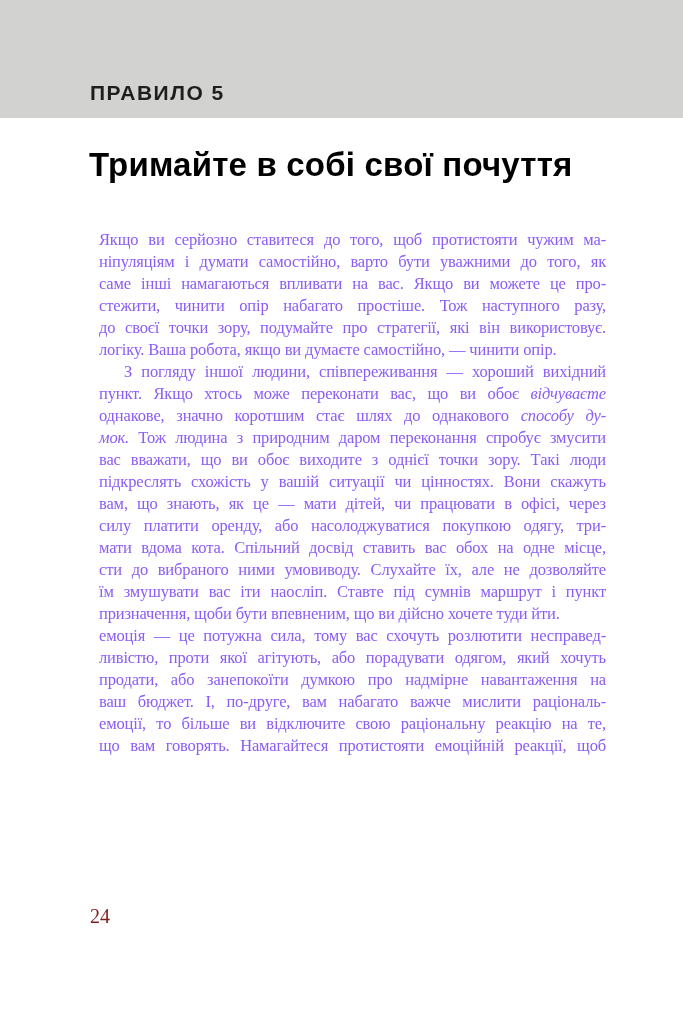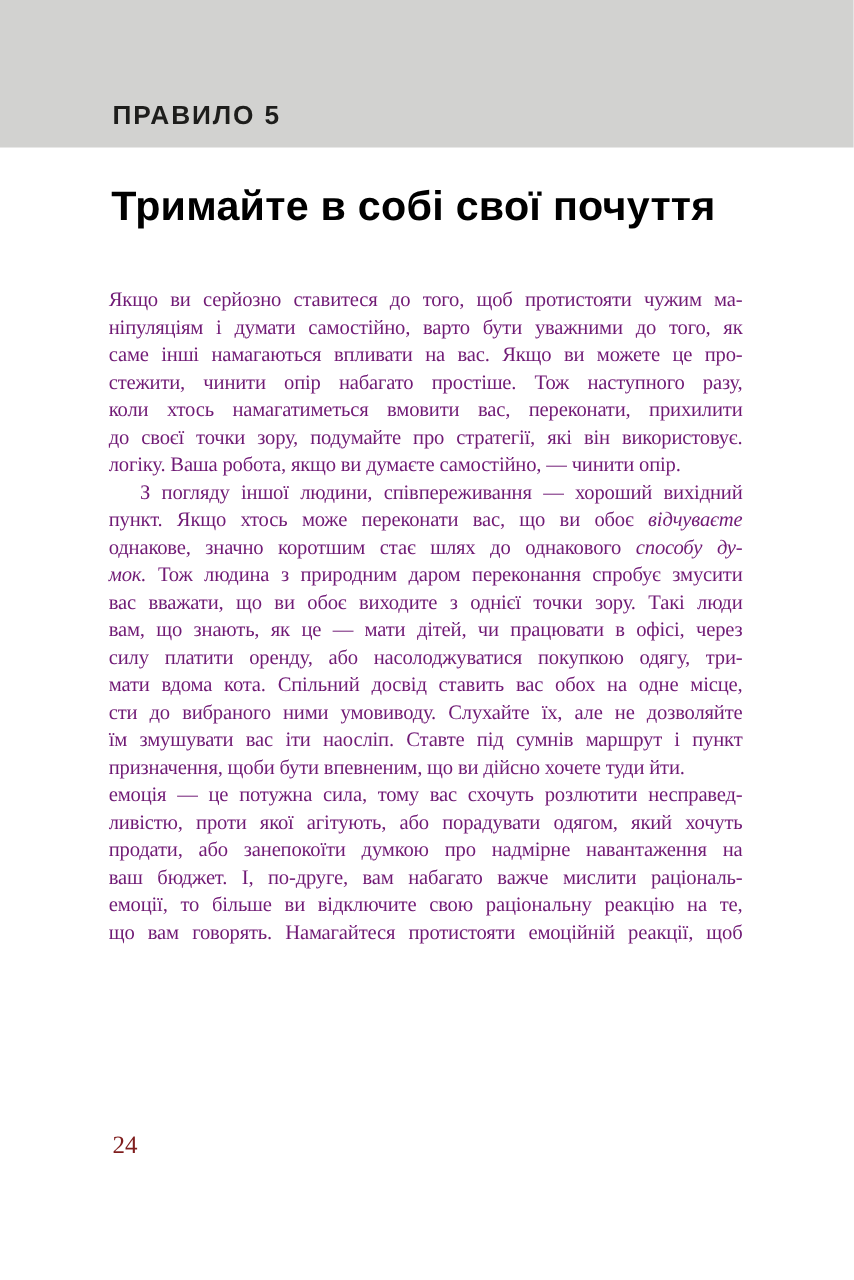--- a/index.html
+++ b/index.html
@@ -43,23 +43,23 @@
     margin: 0;
     font-family: "Liberation Sans", sans-serif;
     font-size: 33px;
     font-weight: 600;
     letter-spacing: 0.2px;
     color: #000000;
   }
   .body-text {
     position: absolute;
     top: 229px;
-    left: 87px;
+    left: 99px;
     width: 507px;
-    color: #701a75;
+    color: #8b5cf6;
     font-size: 16.5px;
     letter-spacing: -0.15px;
   }
   .para { margin: 0; padding: 0; }
   .line {
     height: 22px;
     line-height: 22px;
     white-space: nowrap;
     text-align: justify;
     text-align-last: justify;
@@ -86,30 +86,30 @@
   </header>
 
   <h1 class="chapter-title">Тримайте в собі свої почуття</h1>
 
   <section class="body-text" id="body-text">
       <div class="para">
         <div class="line">Якщо ви серйозно ставитеся до того, щоб протистояти чужим ма-</div>
         <div class="line">ніпуляціям і думати самостійно, варто бути уважними до того, як</div>
         <div class="line">саме інші намагаються впливати на вас. Якщо ви можете це про-</div>
         <div class="line">стежити, чинити опір набагато простіше. Тож наступного разу,</div>
-        <div class="line">коли хтось намагатиметься вмовити вас, переконати, прихилити</div>
         <div class="line">до своєї точки зору, подумайте про стратегії, які він використовує.</div>
         <div class="line last">логіку. Ваша робота, якщо ви думаєте самостійно, — чинити опір.</div>
       </div>
       <div class="para">
         <div class="line indent">З погляду іншої людини, співпереживання — хороший вихідний</div>
         <div class="line">пункт. Якщо хтось може переконати вас, що ви обоє <i>відчуваєте</i></div>
         <div class="line">однакове, значно коротшим стає шлях до однакового <i>способу</i> <i>ду-</i></div>
         <div class="line"><i>мок.</i> Тож людина з природним даром переконання спробує змусити</div>
         <div class="line">вас вважати, що ви обоє виходите з однієї точки зору. Такі люди</div>
+        <div class="line">підкреслять схожість у вашій ситуації чи цінностях. Вони скажуть</div>
         <div class="line">вам, що знають, як це — мати дітей, чи працювати в офісі, через</div>
         <div class="line">силу платити оренду, або насолоджуватися покупкою одягу, три-</div>
         <div class="line">мати вдома кота. Спільний досвід ставить вас обох на одне місце,</div>
         <div class="line">сти до вибраного ними умовиводу. Слухайте їх, але не дозволяйте</div>
         <div class="line">їм змушувати вас іти наосліп. Ставте під сумнів маршрут і пункт</div>
         <div class="line last">призначення, щоби бути впевненим, що ви дійсно хочете туди йти.</div>
       </div>
       <div class="para">
         <div class="line">емоція — це потужна сила, тому вас схочуть розлютити несправед-</div>
         <div class="line">ливістю, проти якої агітують, або порадувати одягом, який хочуть</div>

